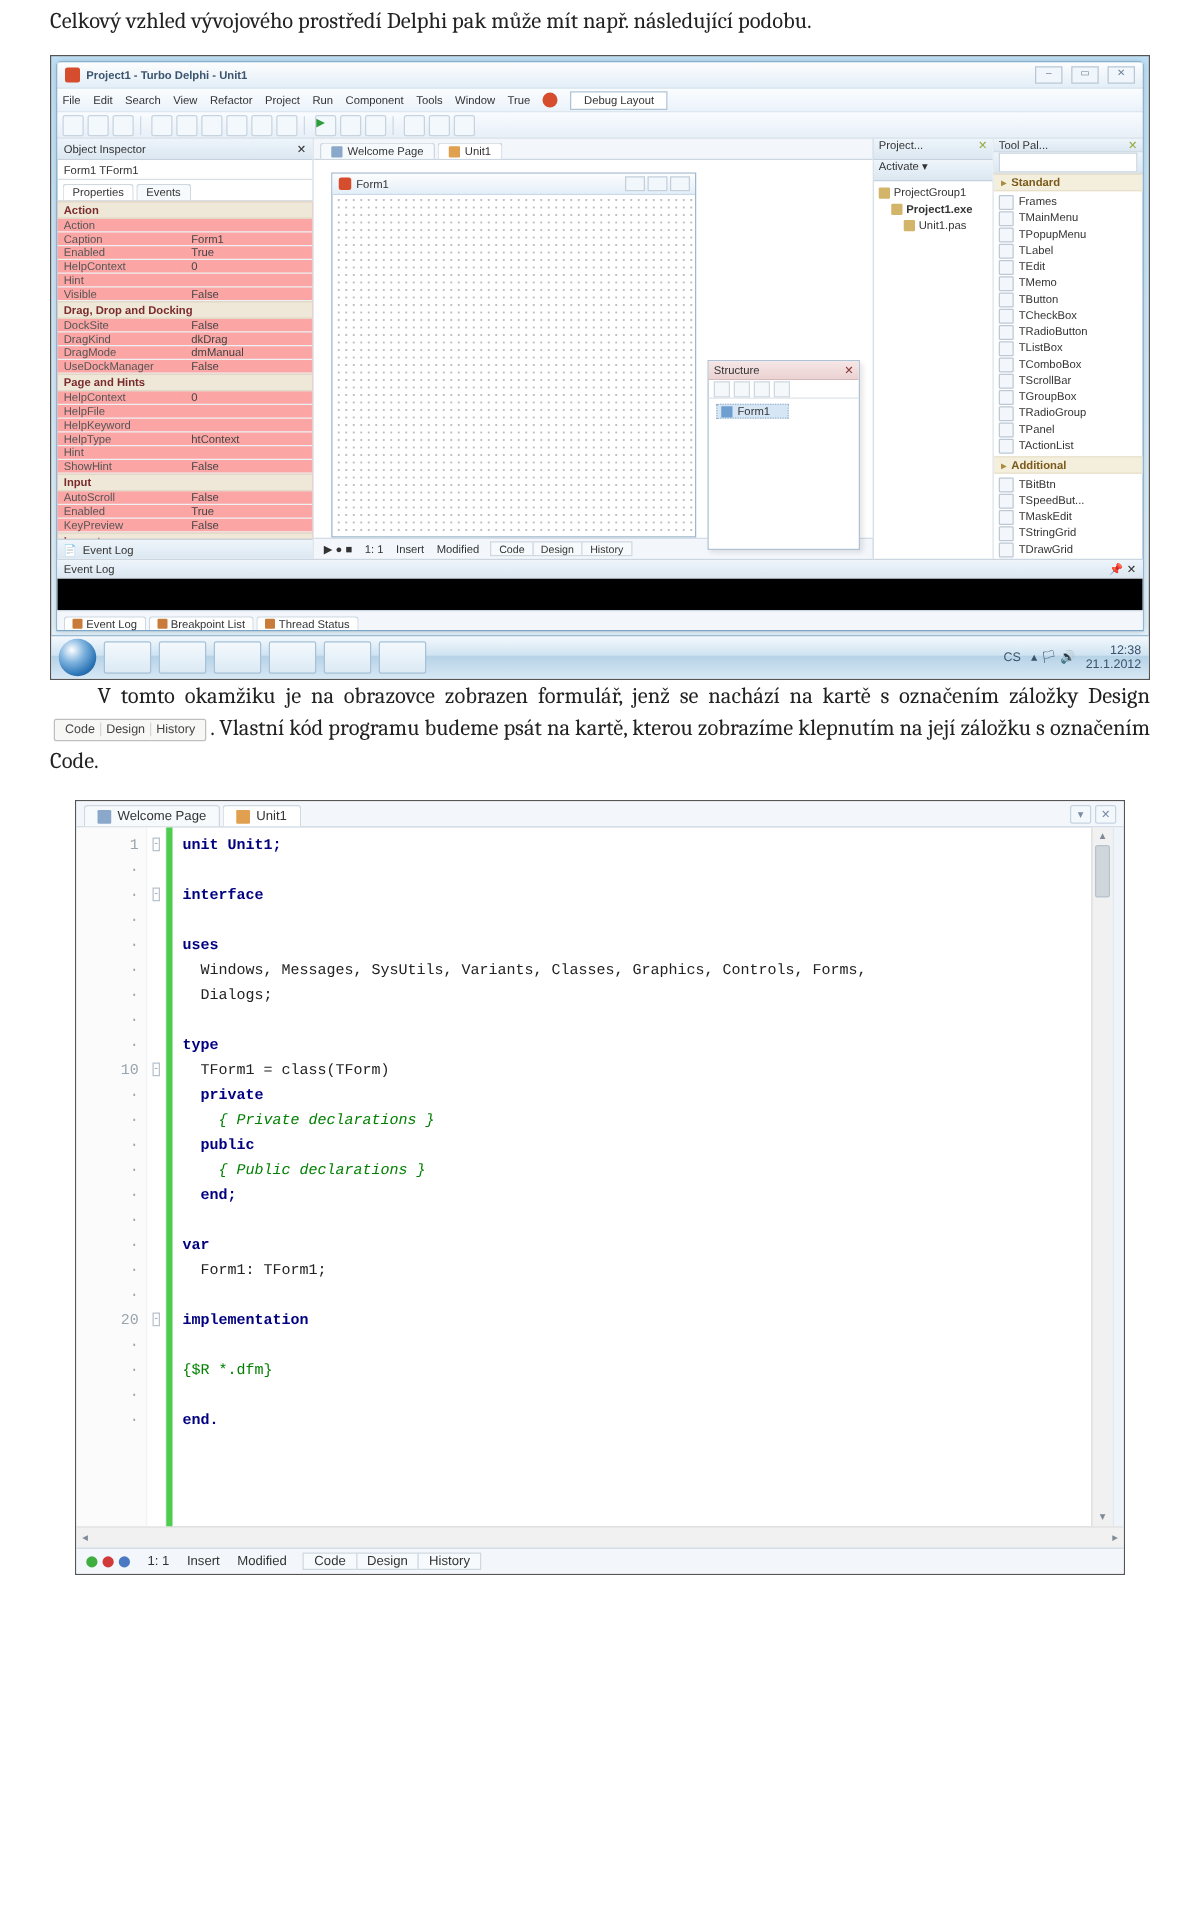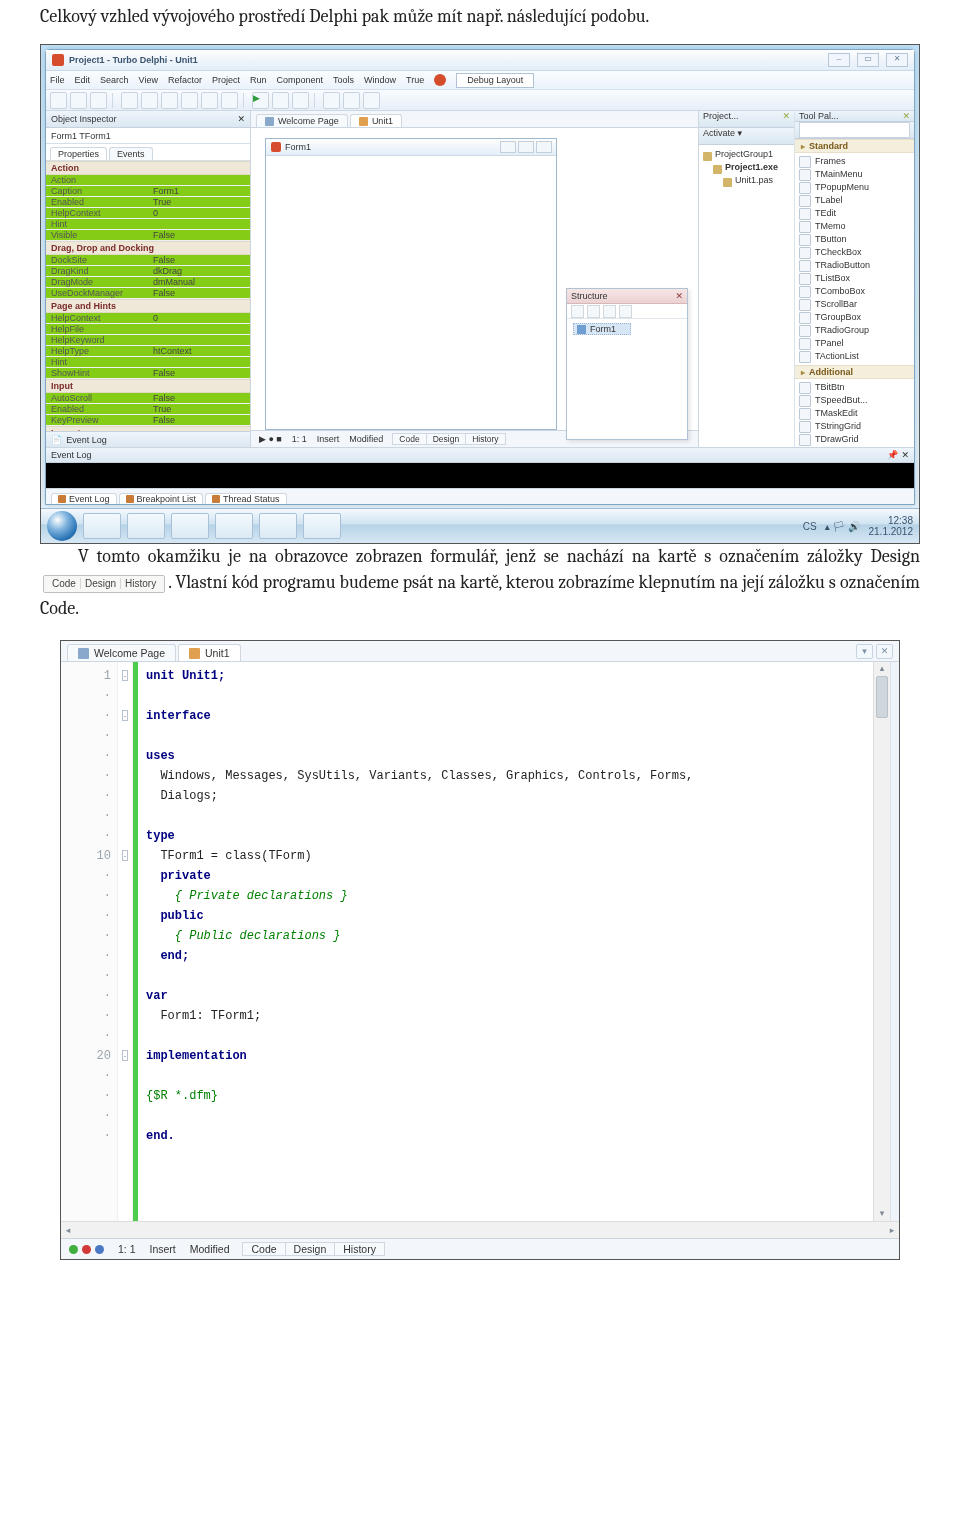--- a/index.html
+++ b/index.html
@@ -28,21 +28,21 @@
 .s1-tool .b{width:15px;height:15px;border:1px solid #c7d4e0;background:#f3f8fc;border-radius:2px}
 .s1-tool .sep{width:3px;height:15px;border-left:1px solid #cdd9e4;margin:0 2px}
 .s1-tool .play{color:#2d9c3a}
 .s1-body{flex:1;display:flex;min-height:0}
 .s1-left{width:204px;display:flex;flex-direction:column;border-right:1px solid #cbd6e0}
 .s1-oi-t{height:16px;background:linear-gradient(#eef5fb,#dbe7f1);border-bottom:1px solid #c5d2de;padding:0 5px;display:flex;align-items:center;justify-content:space-between}
 .s1-oi-h{height:15px;border-bottom:1px solid #d6dee6;padding:0 5px;display:flex;align-items:center;gap:4px}
 .s1-oi-tabs{height:16px;border-bottom:1px solid #d6dee6;display:flex;align-items:flex-end;padding-left:4px;gap:2px}
 .s1-oi-tabs .tab{border:1px solid #cfd8e1;border-bottom:none;background:#f7fafc;padding:1px 7px;border-radius:3px 3px 0 0}
 .s1-oi-tabs .tab.act{background:#fff}
-.s1-props{flex:1;overflow:hidden;background:#84cc16}
+.s1-props{flex:1;overflow:hidden;background:#fca5a5}
 .s1-props .cat{background:#efe8d8;color:#7b2b2b;font-weight:bold;padding:1px 5px;border-top:1px solid #e0d8c6;border-bottom:1px solid #e0d8c6}
 .s1-props .row{display:flex;border-bottom:1px solid #eef1f4}
 .s1-props .row .k{width:92px;padding:0 5px;color:#555}
 .s1-props .row .v{flex:1;padding:0 5px;color:#444}
 .s1-evt{height:15px;background:linear-gradient(#eef5fb,#dbe7f1);border-top:1px solid #c5d2de;padding:0 5px;display:flex;align-items:center;gap:4px}
 .s1-center{flex:1;display:flex;flex-direction:column;min-width:0}
 .s1-ctabs{height:16px;background:#f3f7fb;border-bottom:1px solid #cbd6e0;display:flex;align-items:flex-end;padding-left:5px;gap:2px}
 .s1-ctabs .tab{border:1px solid #cfd8e1;border-bottom:none;background:#f7fafc;padding:1px 8px;border-radius:3px 3px 0 0;display:flex;align-items:center;gap:4px}
 .s1-ctabs .tab.act{background:#fff}
 .s1-ctabs .tico{width:9px;height:9px;background:#e0a050;border-radius:1px}
@@ -64,21 +64,21 @@
 .s1-struct .stico{width:9px;height:9px;background:#6f9fd0}
 .s1-cstat{height:16px;background:#f3f7fb;border-top:1px solid #cbd6e0;display:flex;align-items:center;gap:10px;padding:0 8px}
 .s1-cstat .tabs3{display:flex;gap:0;font-size:8.5px}
 .s1-cstat .tabs3 span{border:1px solid #cfd8e1;background:#f7fafc;padding:0 6px;margin-left:-1px}
 .s1-right{width:215px;border-left:1px solid #cbd6e0;display:flex}
 .s1-proj{width:95px;border-right:1px solid #dbe3ea;display:flex;flex-direction:column}
 .s1-pal{flex:1;display:flex;flex-direction:column}
 .s1-rh{height:16px;background:linear-gradient(#eef5fb,#dbe7f1);border-bottom:1px solid #c5d2de;padding:0 4px;display:flex;gap:3px}
 .s1-rh .rx{margin-left:auto;color:#9a4}
 .s1-proj .tree{padding:3px 4px;line-height:13px}
-.s1-proj .tree .tl{display:flex;align-items:flex-end;gap:3px}
+.s1-proj .tree .tl{display:flex;align-items:center;gap:3px}
 .s1-proj .tree .tico{width:9px;height:9px;background:#d3b56a;border-radius:1px}
 .s1-proj .tree .ind{padding-left:10px}
 .s1-proj .tree .bold{font-weight:bold}
 .s1-pal .pcat{background:#f4eedd;color:#7a5a1a;font-weight:bold;padding:1px 6px;border-top:1px solid #e8dfca;border-bottom:1px solid #e8dfca;display:flex;align-items:center;gap:4px}
 .s1-pal .pcat::before{content:"▸";font-size:8px;color:#a78a3e}
 .s1-pal .plist{padding:2px 4px}
 .s1-pal .pi{display:flex;align-items:center;gap:4px;line-height:13px}
 .s1-pal .pi .pico{width:10px;height:10px;border:1px solid #bcc8d4;background:#f3f7fb;border-radius:1px}
 .s1-elog{height:56px;border-top:1px solid #cbd6e0;background:#fff;display:flex;flex-direction:column}
 .s1-elog .ehdr{height:14px;background:linear-gradient(#eef5fb,#dbe7f1);border-bottom:1px solid #c5d2de;display:flex;align-items:center;justify-content:space-between;padding:0 5px}

